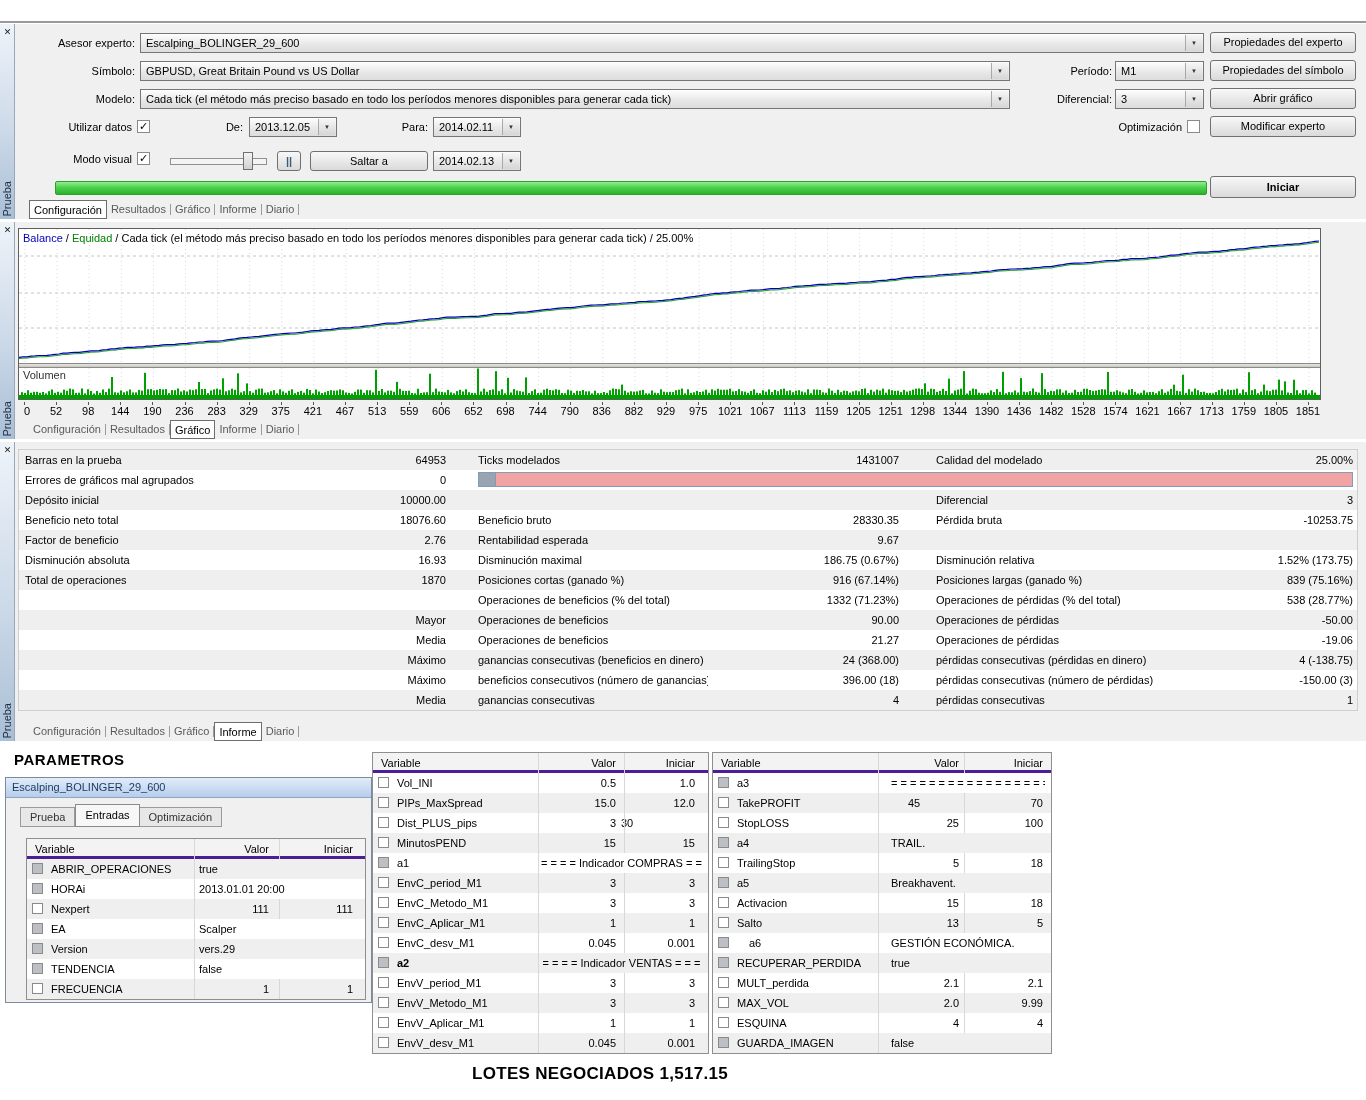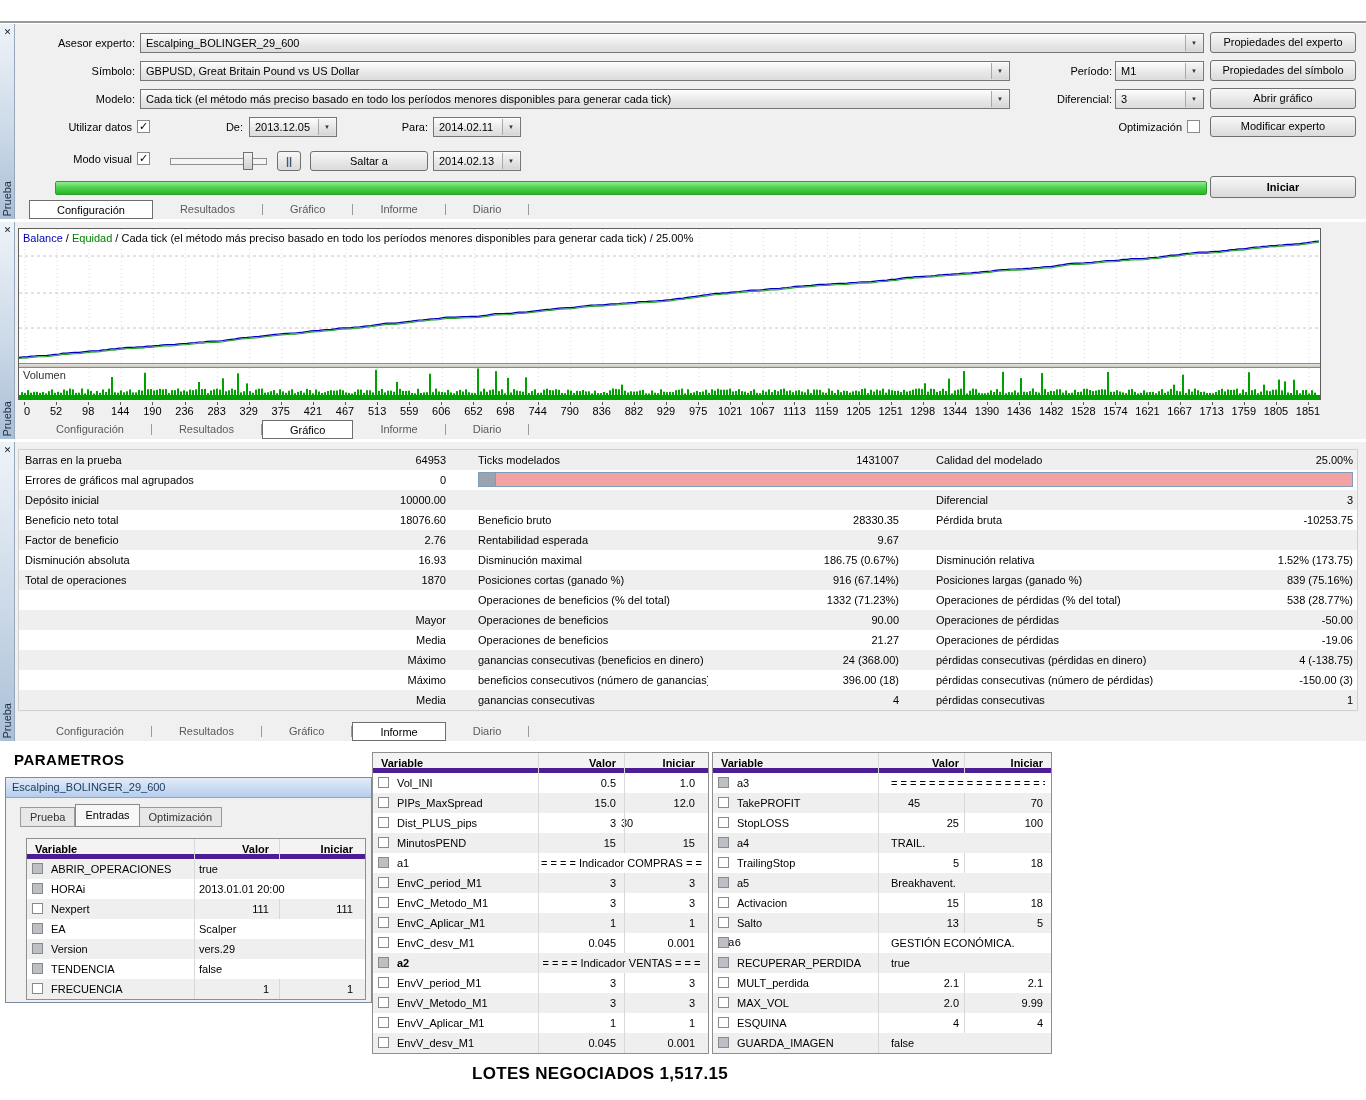--- a/index.html
+++ b/index.html
@@ -18,21 +18,21 @@
   .combo{position:absolute;height:20px;border:1px solid #767676;background:linear-gradient(180deg,#fefefe,#e7e7e7 60%,#dcdcdc);box-sizing:border-box;}
   .combo .cval{position:absolute;left:5px;right:20px;top:0;height:18px;line-height:18px;white-space:nowrap;overflow:hidden;}
   .combo .arr{position:absolute;right:1px;top:1px;bottom:1px;width:16px;border-left:1px solid #a8a8a8;background:linear-gradient(180deg,#f6f6f6,#d6d6d6);font-size:6px;line-height:16px;text-align:center;color:#333;}
   .btn{position:absolute;height:21px;border:1px solid #707070;border-radius:3px;background:linear-gradient(180deg,#f8f8f8,#dadada);box-sizing:border-box;text-align:center;line-height:19px;white-space:nowrap;}
   .cb{position:absolute;width:13px;height:13px;border:1px solid #8a8a8a;background:#fff;box-sizing:border-box;font-size:11px;line-height:11px;text-align:center;font-weight:bold;}
   #progress{position:absolute;left:55px;top:157px;width:1150px;height:12px;border:1px solid #2f9e2f;border-radius:2px;background:linear-gradient(180deg,#90ee90,#4fd14f 45%,#28b428);}
   #sliderTrack{position:absolute;left:170px;top:134px;width:97px;height:7px;border:1px solid #909090;background:#f4f4f4;box-sizing:border-box;}
   #sliderHandle{position:absolute;left:243px;top:128px;width:10px;height:18px;border:1px solid #707070;background:linear-gradient(180deg,#f4f4f4,#cfcfcf);box-sizing:border-box;}
   
   .tabsrow{position:absolute;left:15px;right:0;bottom:0;height:19px;background:#f0f0f0;display:flex;align-items:center;padding-left:14px;box-sizing:border-box;}
-  .tab{height:19px;line-height:18px;padding:0 27px;color:#5a5a5a;white-space:nowrap;}
+  .tab{height:19px;line-height:18px;padding:0 4px;color:#5a5a5a;white-space:nowrap;}
   .tab.active{background:#fff;border:1px solid #6e6e6e;box-sizing:border-box;color:#000;}
   .tabsep{width:1px;height:11px;background:#9a9a9a;}
   
   #chartbox{position:absolute;left:18px;top:6px;width:1303px;height:172px;border:1px solid #5f5f5f;background:#fff;box-sizing:border-box;}
   #mainplot{position:absolute;left:0;top:0;width:1301px;height:134px;}
   #legend{position:absolute;left:4px;top:3px;white-space:nowrap;z-index:3;}
   #splitter{position:absolute;left:0;top:134px;width:1301px;height:5px;background:linear-gradient(180deg,#e8e6e0,#c9c6bd);border-top:1px solid #8a8a8a;border-bottom:1px solid #8a8a8a;box-sizing:border-box;}
   #volpane{position:absolute;left:0;top:139px;width:1301px;height:31px;}
   #vollabel{position:absolute;left:4px;top:140px;z-index:3;color:#333;}
   #xlabels{position:absolute;left:18px;top:180px;width:1303px;height:16px;}
@@ -60,21 +60,21 @@
   #dtabs{position:absolute;left:14px;top:28px;height:21px;display:flex;align-items:flex-end;}
   .dtab{height:18px;line-height:18px;padding:0 9px;border:1px solid #9a9a9a;border-left:none;background:#e7e7e7;color:#333;}
   .dtab:first-child{border-left:1px solid #9a9a9a;}
   .dtab.active{height:21px;line-height:20px;background:#f7f7f7;border:1px solid #8a8a8a;color:#000;position:relative;z-index:2;}
   .ptable{position:absolute;background:#fff;border:1px solid #8f8f8f;box-sizing:content-box;}
   #dlgTable{left:20px;top:60px;width:338px;}
   #buyTable{left:372px;top:752px;width:335px;}
   #riskTable{left:712px;top:752px;width:338px;}
   .prow{position:relative;height:20px;}
   .prow.alt{background:#efefef;}
-  .prow.header{background:#f3f3f3;border-bottom:5px solid #4c1d95;box-sizing:border-box;height:20px;font-weight:bold;}
+  .prow.header{background:#f3f3f3;border-bottom:3px solid #4c1d95;box-sizing:border-box;height:20px;}
   .pcell{position:absolute;top:0;height:20px;line-height:20px;white-space:nowrap;overflow:hidden;}
   .pdiv{position:absolute;top:0;width:1px;height:20px;background:#d8d8d8;}
   .pcb{position:absolute;left:5px;top:4px;width:11px;height:11px;border:1px solid #8a8a8a;background:#fff;box-sizing:border-box;}
   .pcb.gray{background:#bcc0c4;}
   #footerText{position:absolute;left:400px;top:1064px;width:400px;text-align:center;font-size:17px;font-weight:bold;letter-spacing:0.3px;}
 </style>
 </head>
 <body>
 
 <div id="topline"></div>
@@ -1146,21 +1146,21 @@
     <div class="prow alt">
       <span class="pcb"></span>
       <div class="pcell" style="left: 24px; width: 137px;">Salto</div>
       <div class="pdiv" style="left: 165px;"></div>
       <div class="pcell" style="left: 156px; width: 90px; text-align: right;">13</div>
       <div class="pcell" style="left: 250px; width: 80px; text-align: right;">5</div>
       <div class="pdiv" style="left: 251px;"></div>
     </div>
     <div class="prow">
       <span class="pcb gray"></span>
-      <div class="pcell" style="left: 15px; width: 137px; font-family: Liberation Mono, monospace;">a6</div>
+      <div class="pcell" style="left: 36px; width: 137px;">a6</div>
       <div class="pdiv" style="left: 165px;"></div>
       <div class="pcell" style="left: 178px; width: 154px;">GESTIÓN ECONÓMICA.</div>
     </div>
     <div class="prow alt">
       <span class="pcb gray"></span>
       <div class="pcell" style="left: 24px; width: 137px;">RECUPERAR_PERDIDA</div>
       <div class="pdiv" style="left: 165px;"></div>
       <div class="pcell" style="left: 178px; width: 154px;">true</div>
     </div>
     <div class="prow">

